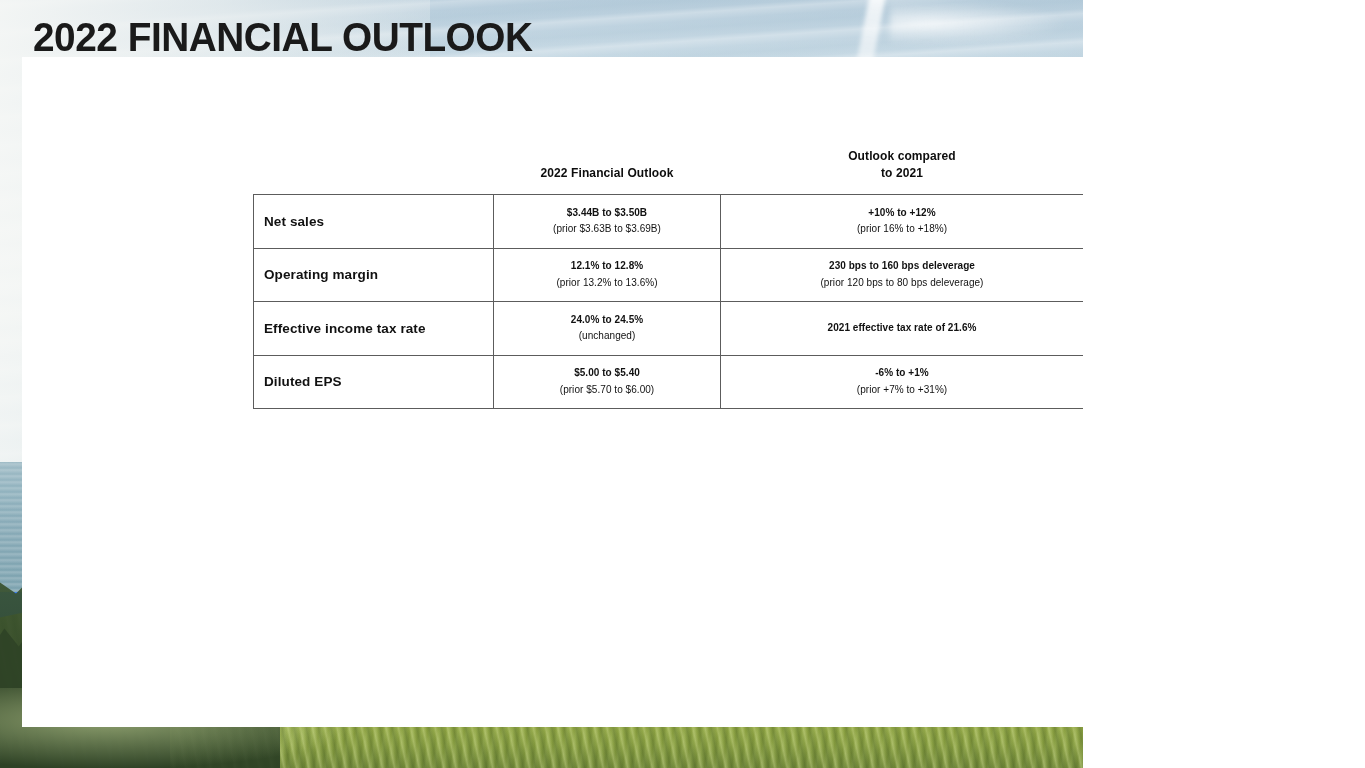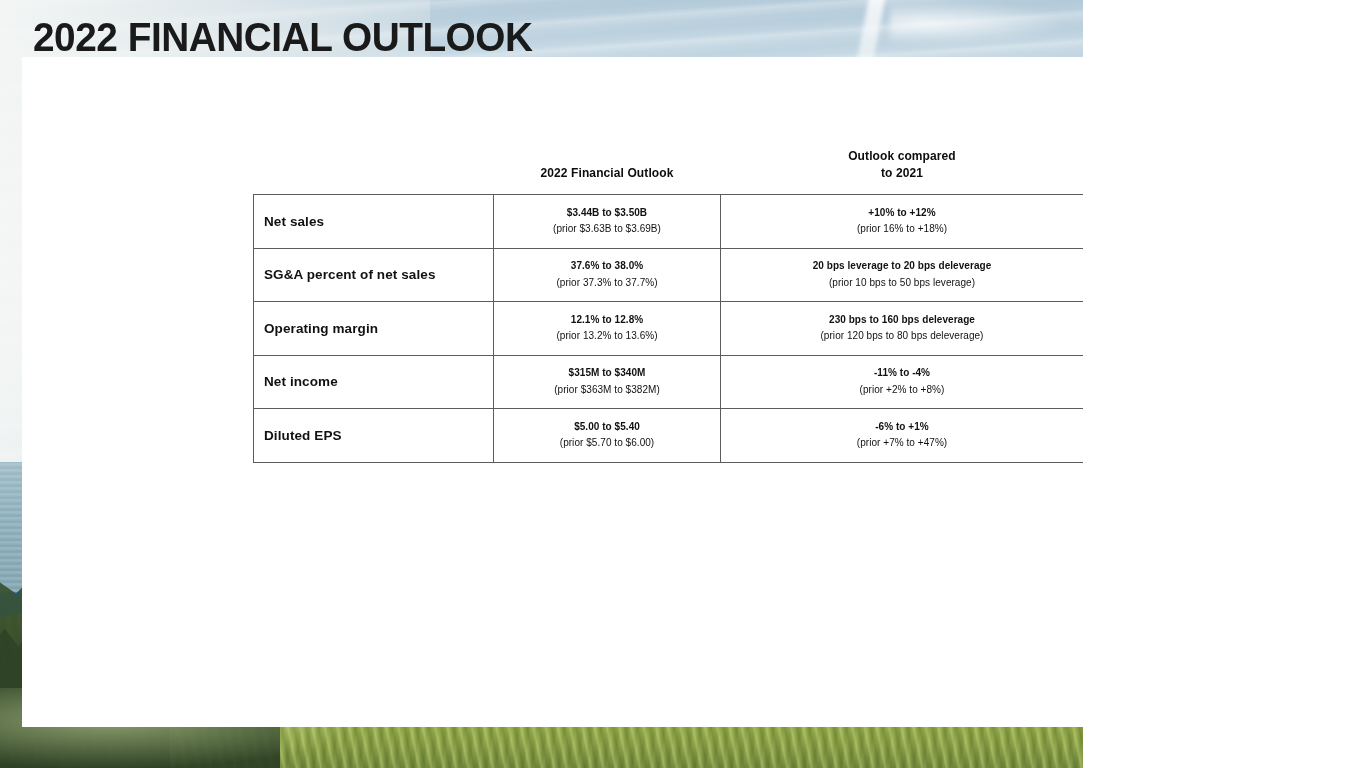--- a/index.html
+++ b/index.html
@@ -299,61 +299,49 @@
               <td class="cell-val">
                 <span class="main">$3.44B to $3.50B</span>
                 <span class="sub">(prior $3.63B to $3.69B)</span>
               </td>
               <td class="cell-val">
                 <span class="main">+10% to +12%</span>
                 <span class="sub">(prior 16% to +18%)</span>
               </td>
             </tr>
             <tr>
-              <td class="cell-label">SG&amp;A percent of net sales</td>
-              <td class="cell-val">
-                <span class="main">37.6% to 38.0%</span>
-                <span class="sub">(prior 37.3% to 37.7%)</span>
-              </td>
-              <td class="cell-val">
-                <span class="main">20 bps leverage to 20 bps deleverage</span>
-                <span class="sub">(prior 10 bps to 50 bps leverage)</span>
+              <td class="cell-label">Operating margin</td>
+              <td class="cell-val">
+                <span class="main">12.1% to 12.8%</span>
+                <span class="sub">(prior 13.2% to 13.6%)</span>
+              </td>
+              <td class="cell-val">
+                <span class="main">230 bps to 160 bps deleverage</span>
+                <span class="sub">(prior 120 bps to 80 bps deleverage)</span>
               </td>
             </tr>
             <tr>
-              <td class="cell-label">Operating margin</td>
-              <td class="cell-val">
-                <span class="main">12.1% to 12.8%</span>
-                <span class="sub">(prior 13.2% to 13.6%)</span>
-              </td>
-              <td class="cell-val">
-                <span class="main">230 bps to 160 bps deleverage</span>
-                <span class="sub">(prior 120 bps to 80 bps deleverage)</span>
-              </td>
-            </tr>
-            <tr>
-              <td class="cell-label">Net income</td>
-              <td class="cell-val">
-                <span class="main">$315M to $340M</span>
-                <span class="sub">(prior $363M to $382M)</span>
-              </td>
-              <td class="cell-val">
-                <span class="main">-11% to -4%</span>
-                <span class="sub">(prior +2% to +8%)</span>
+              <td class="cell-label">Effective income tax rate</td>
+              <td class="cell-val">
+                <span class="main">24.0% to 24.5%</span>
+                <span class="sub">(unchanged)</span>
+              </td>
+              <td class="cell-val single">
+                <span class="main">2021 effective tax rate of 21.6%</span>
               </td>
             </tr>
             <tr>
               <td class="cell-label">Diluted EPS</td>
               <td class="cell-val">
                 <span class="main">$5.00 to $5.40</span>
                 <span class="sub">(prior $5.70 to $6.00)</span>
               </td>
               <td class="cell-val">
                 <span class="main">-6% to +1%</span>
-                <span class="sub">(prior +7% to +47%)</span>
+                <span class="sub">(prior +7% to +31%)</span>
               </td>
             </tr>
           </tbody>
       </table>
     </div>
 
   </div>
 </div>
 
 </body></html>

